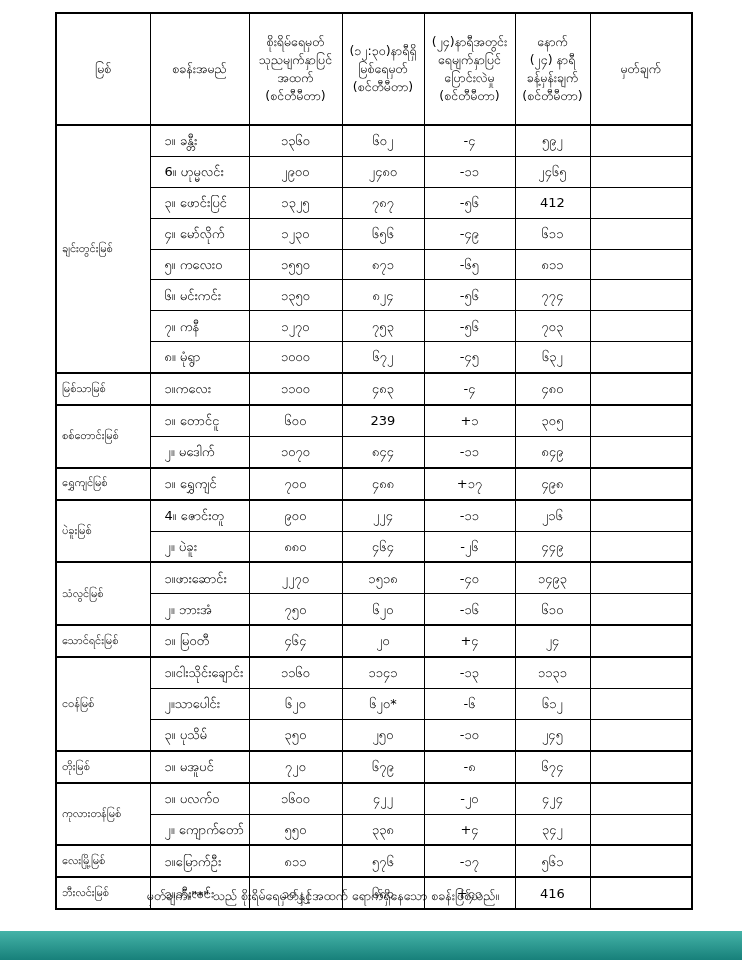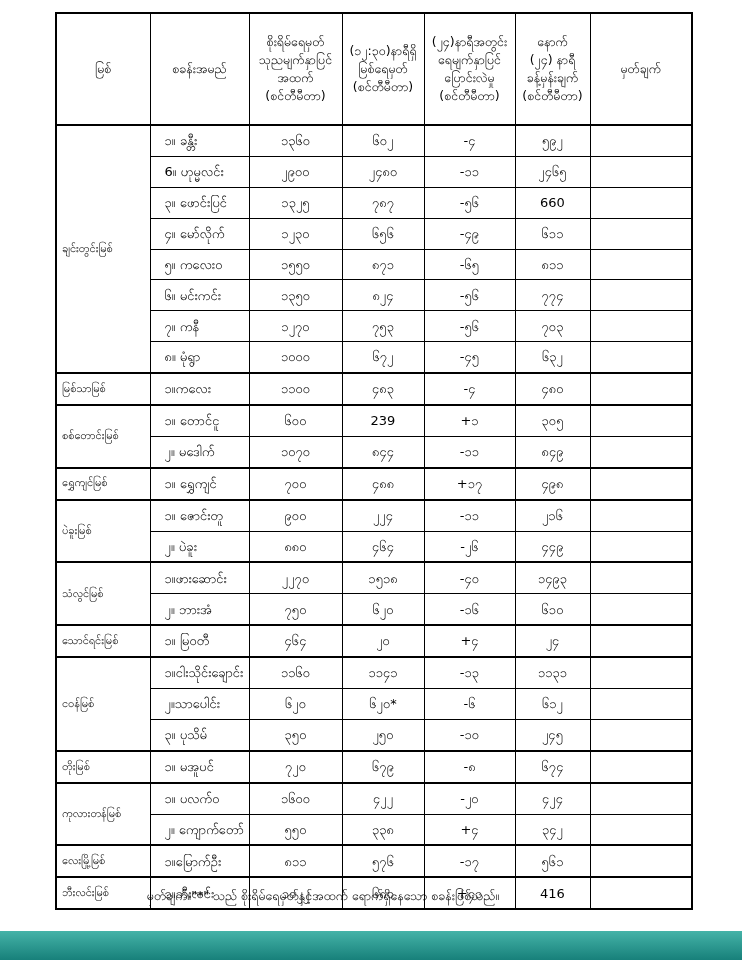--- a/index.html
+++ b/index.html
@@ -113,21 +113,21 @@
           <td>၂၄၈၀</td>
           <td>-၁၁</td>
           <td>၂၄၆၅</td>
           <td class="remark-cell"></td>
         </tr>
         <tr>
           <td class="station">၃။ ဖောင်းပြင်</td>
           <td>၁၃၂၅</td>
           <td>၇၈၇</td>
           <td>-၅၆</td>
-          <td>660</td>
+          <td>412</td>
           <td class="remark-cell"></td>
         </tr>
         <tr>
           <td class="station">၄။ မော်လိုက်</td>
           <td>၁၂၃၀</td>
           <td>၆၅၆</td>
           <td>-၄၉</td>
           <td>၆၁၁</td>
           <td class="remark-cell"></td>
         </tr>
@@ -193,21 +193,21 @@
           <td rowspan="1" class="river-cell">ရွှေကျင်မြစ်</td>
           <td class="station">၁။ ရွှေကျင်</td>
           <td>၇၀၀</td>
           <td>၄၈၈</td>
           <td>+၁၇</td>
           <td>၄၉၈</td>
           <td class="remark-cell"></td>
         </tr>
         <tr class="group-start">
           <td rowspan="2" class="river-cell">ပဲခူးမြစ်</td>
-          <td class="station">၁။ ဇောင်းတူ</td>
+          <td class="station">4။ ဇောင်းတူ</td>
           <td>၉၀၀</td>
           <td>၂၂၄</td>
           <td>-၁၁</td>
           <td>၂၁၆</td>
           <td class="remark-cell"></td>
         </tr>
         <tr>
           <td class="station">၂။ ပဲခူး</td>
           <td>၈၈၀</td>
           <td>၄၆၄</td>

